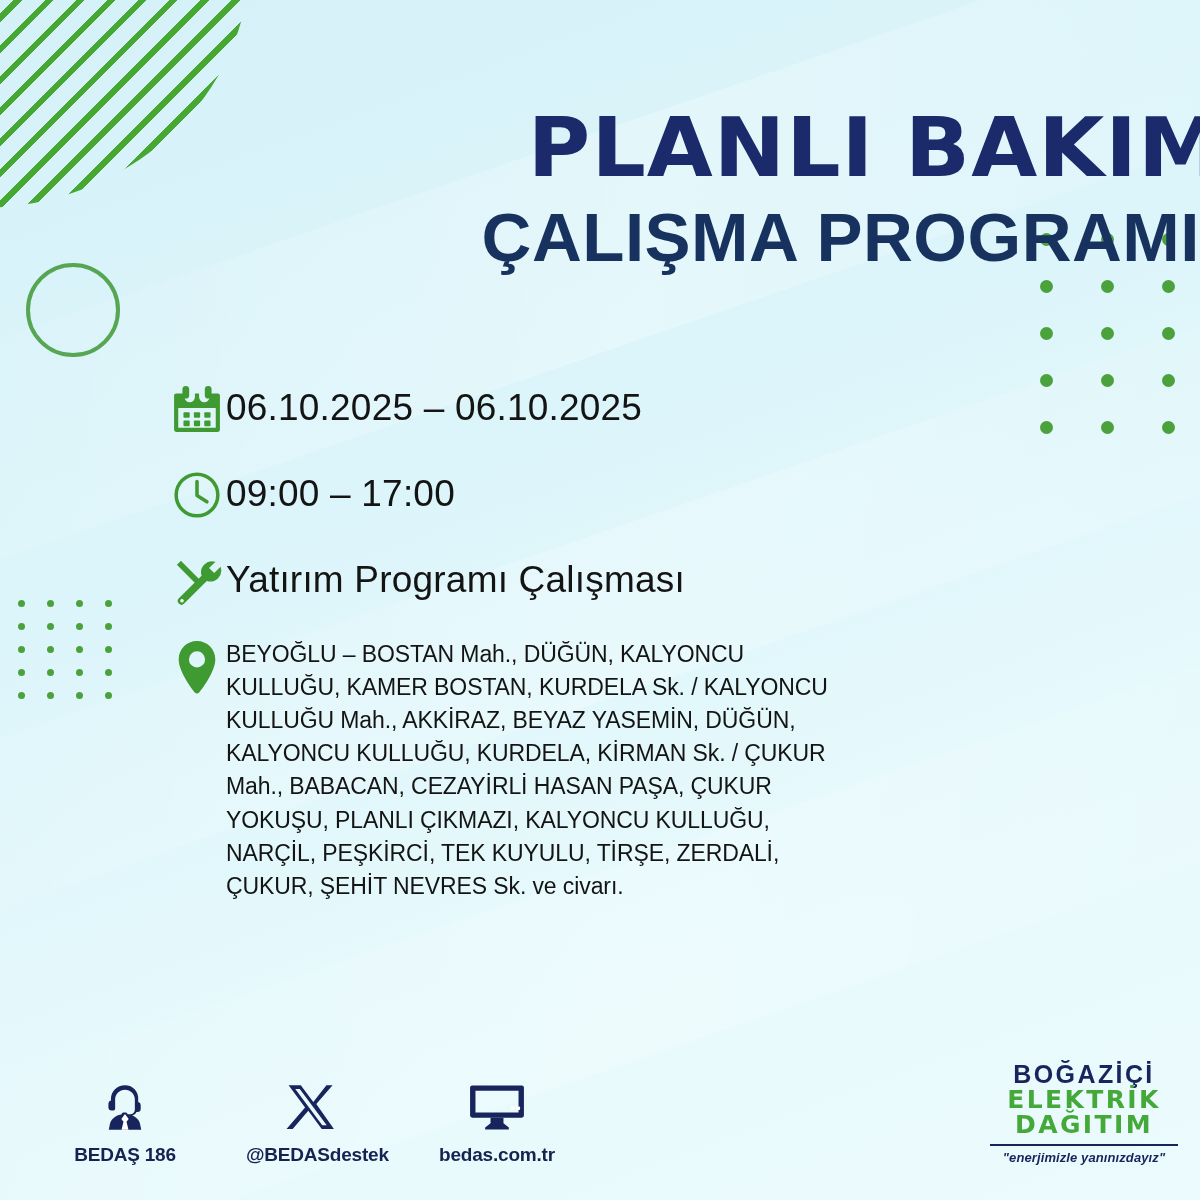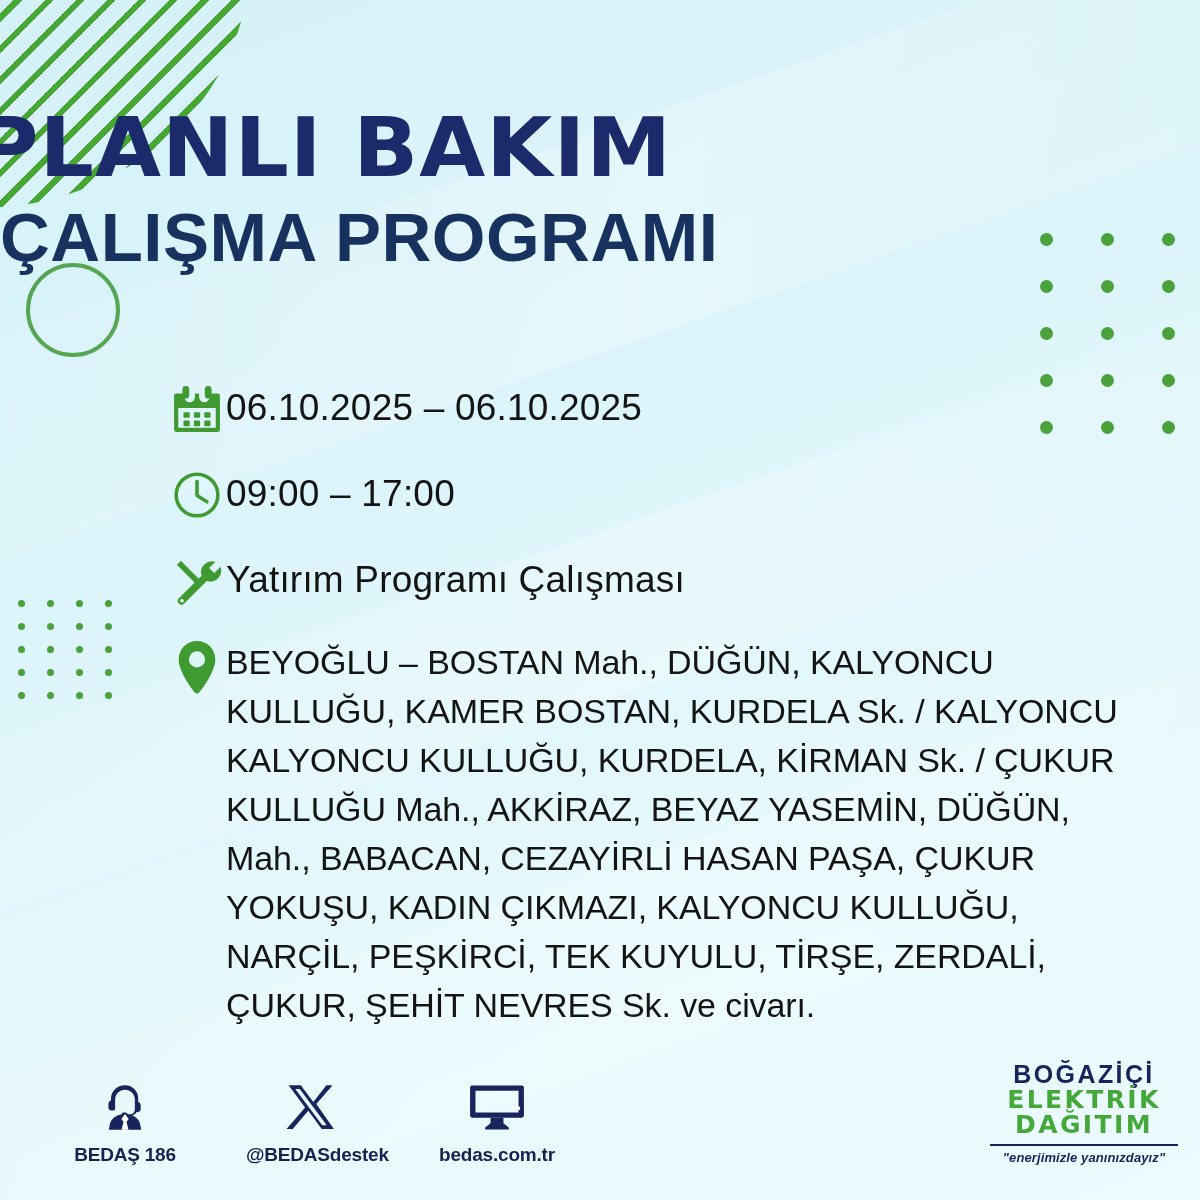--- a/index.html
+++ b/index.html
@@ -76,21 +76,21 @@
   }
   .dots.left span { width: 7px; height: 7px; }
   .dots.right {
     left: 1040px; top: 233px;
     grid-template-columns: repeat(3, 61px);
     grid-auto-rows: 47px;
   }
   .dots.right span { width: 13px; height: 13px; }
 
   
-  .header { position: absolute; left: 0; top: 108px; width: 1200px; text-align: left; }
+  .header { position: absolute; left: 0; top: 108px; width: 1200px; text-align: right; }
   .title-main {
     font-family: "DejaVu Sans", sans-serif;
     font-weight: 700;
     font-size: 82px;
     letter-spacing: 1px;
     color: #1b2a6b;
     line-height: .98;
     margin: 0;
     transform: scaleX(1.04);
   }
@@ -119,21 +119,21 @@
   .row .val {
     font-size: 37px;
     color: #141414;
     line-height: 1.18;
     padding-top: 6px;
     letter-spacing: .2px;
   }
   .row.loc { margin-bottom: 0; }
   .row.loc .ico { padding-top: 2px; align-items: flex-start; }
   .row.loc .val {
-    font-size: 34px;
+    font-size: 23px;
     line-height: 1.44;
     letter-spacing: -.1px;
     padding-top: 0;
     max-width: 950px;
   }
   .row.loc .val .ln { display: block; white-space: nowrap; }
 
   
   .footer {
     position: absolute;
@@ -289,24 +289,24 @@
 
     <div class="row loc">
       <span class="ico">
         <svg width="48" height="56" viewBox="0 0 40 52" fill="currentColor" aria-hidden="true">
           <path d="M20 1C10.6 1 3 8.6 3 18c0 12.2 14.4 29.9 15 30.7a2.5 2.5 0 0 0 4 0C22.6 47.9 37 30.2 37 18 37 8.6 29.4 1 20 1zm0 24.5a7.5 7.5 0 1 1 0-15 7.5 7.5 0 0 1 0 15z"></path>
         </svg>
       </span>
       <span class="val">
         <span class="ln">BEYOĞLU – BOSTAN Mah., DÜĞÜN, KALYONCU</span>
         <span class="ln">KULLUĞU, KAMER BOSTAN, KURDELA Sk. / KALYONCU</span>
+        <span class="ln">KULLUĞU Mah., AKKİRAZ, BEYAZ YASEMİN, DÜĞÜN,</span>
         <span class="ln">KALYONCU KULLUĞU, KURDELA, KİRMAN Sk. / ÇUKUR</span>
-        <span class="ln">KULLUĞU Mah., AKKİRAZ, BEYAZ YASEMİN, DÜĞÜN,</span>
         <span class="ln">Mah., BABACAN, CEZAYİRLİ HASAN PAŞA, ÇUKUR</span>
-        <span class="ln">YOKUŞU, KADIN ÇIKMAZI, KALYONCU KULLUĞU,</span>
+        <span class="ln">YOKUŞU, PLANLI ÇIKMAZI, KALYONCU KULLUĞU,</span>
         <span class="ln">NARÇİL, PEŞKİRCİ, TEK KUYULU, TİRŞE, ZERDALİ,</span>
         <span class="ln">ÇUKUR, ŞEHİT NEVRES Sk. ve civarı.</span>
       </span>
     </div>
 
   </div>
 
   <div class="footer">
 
     <div class="fitem">

